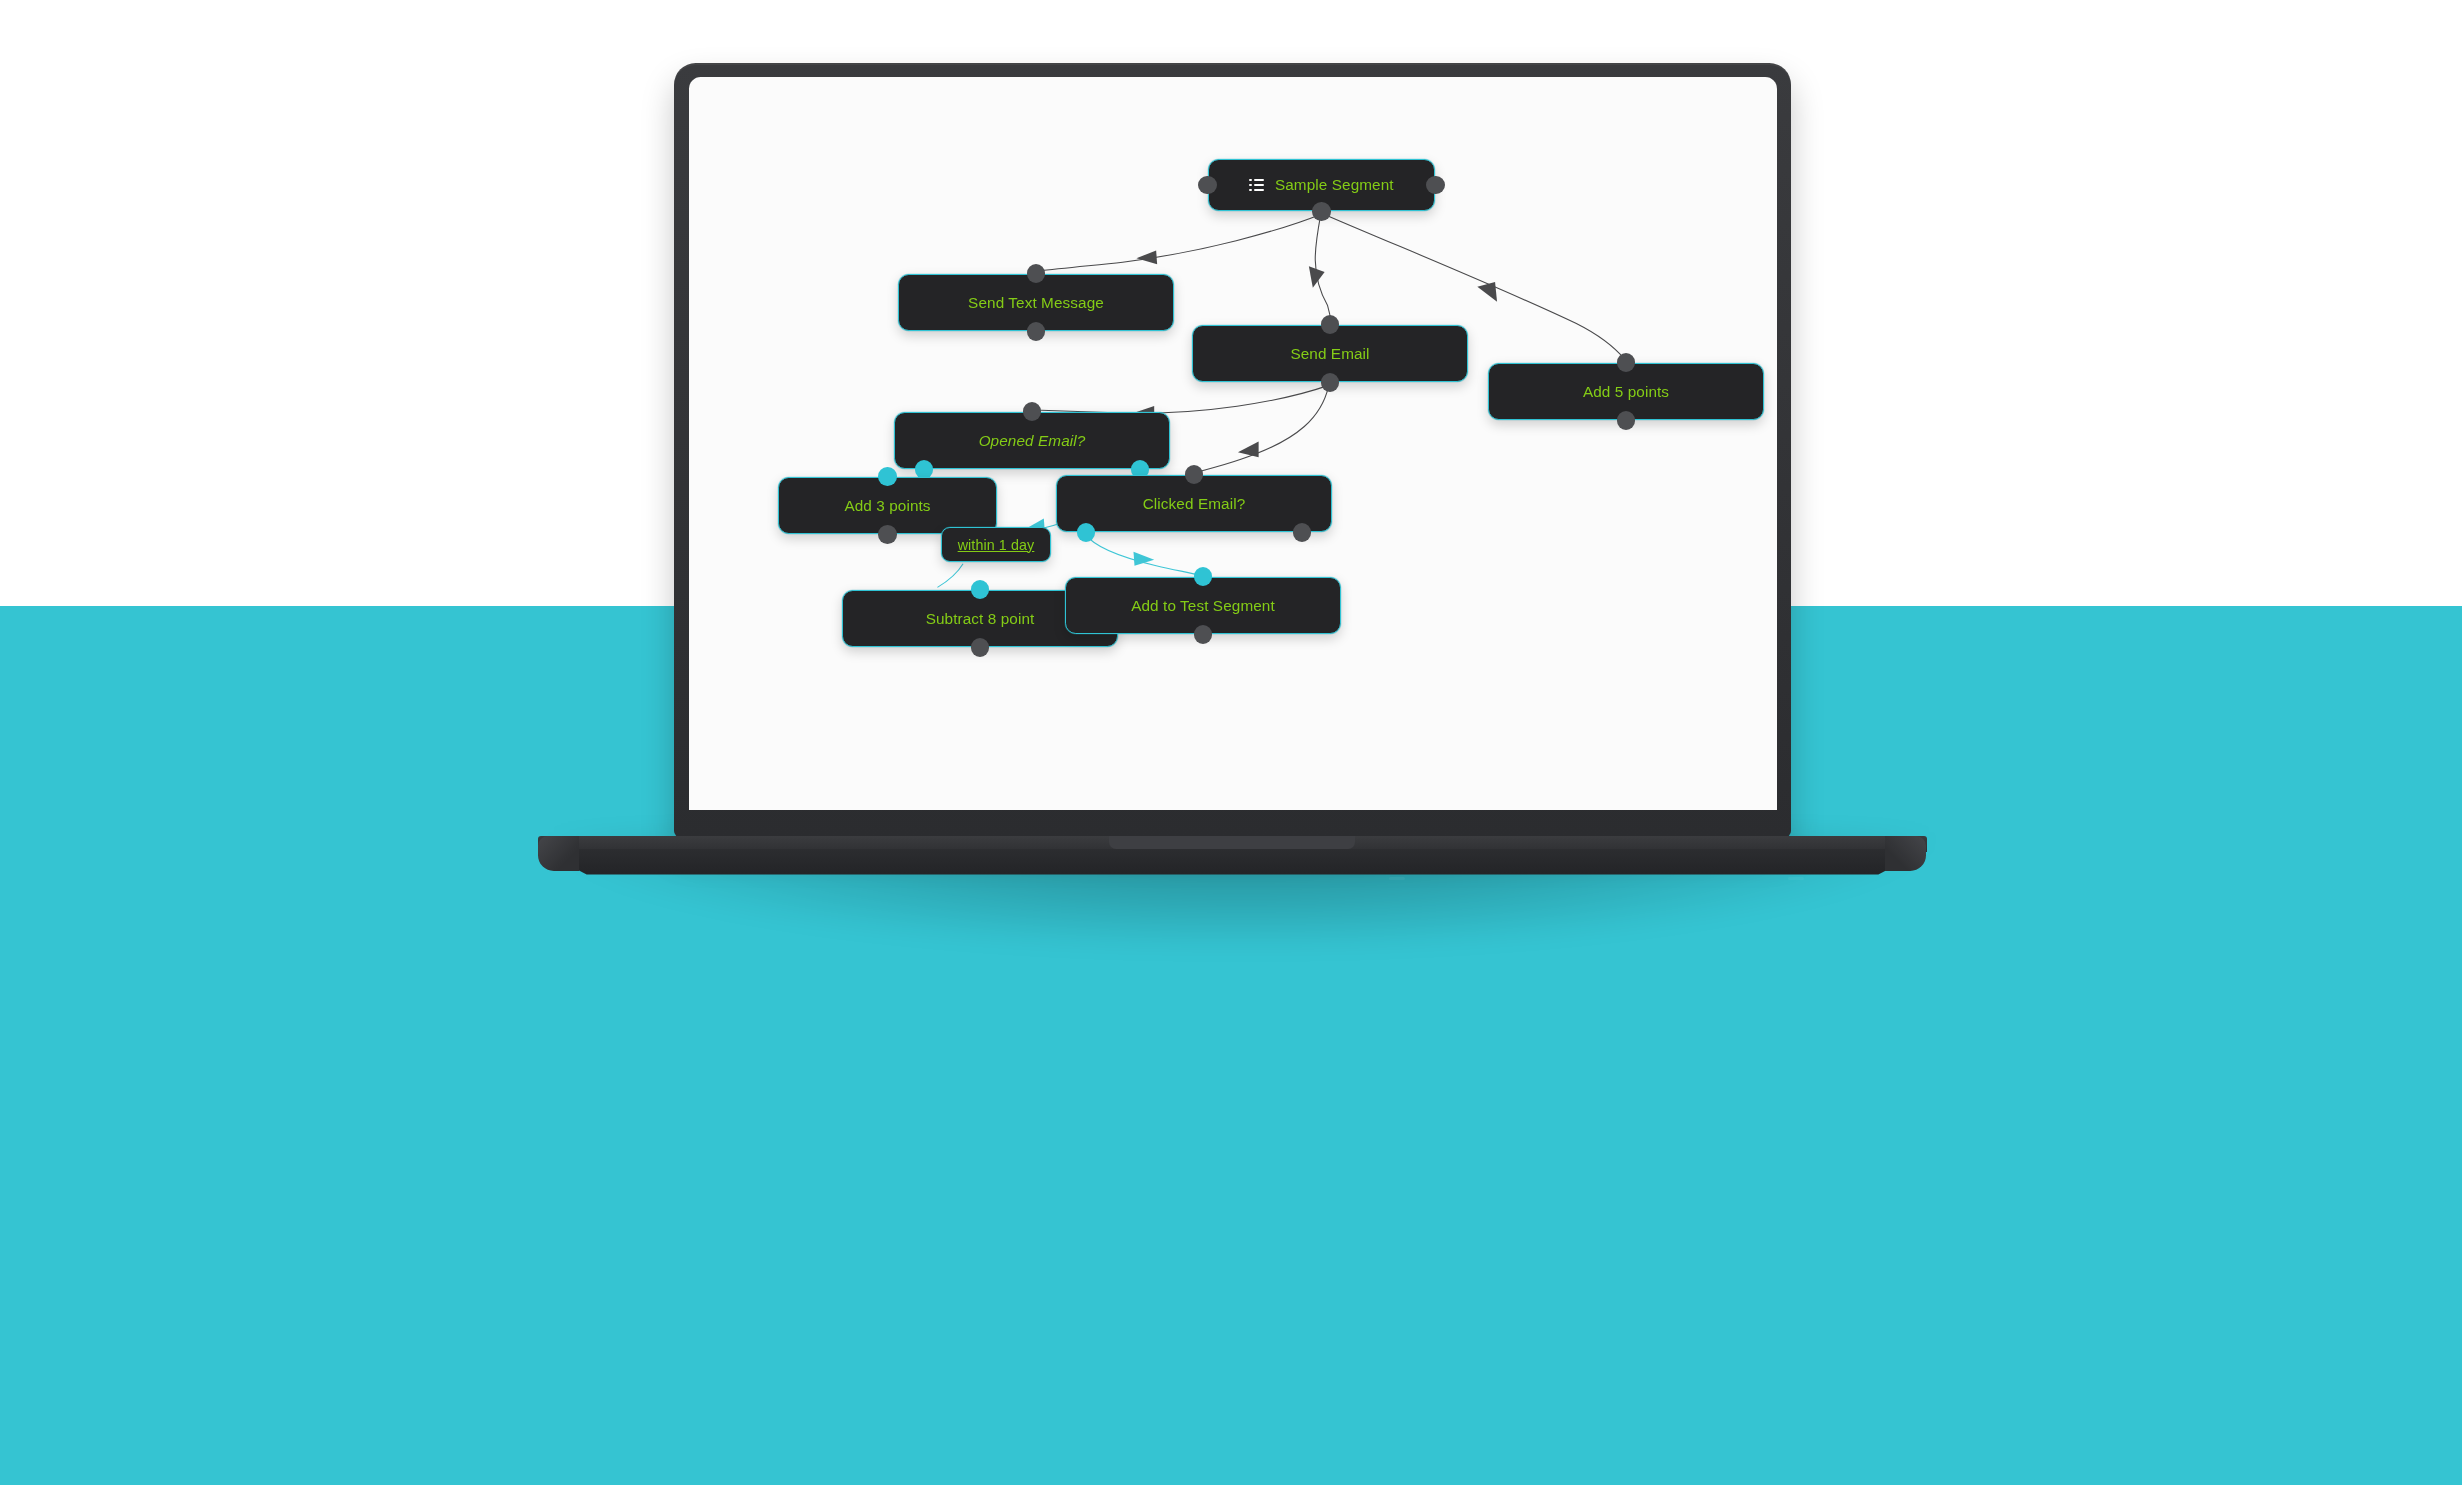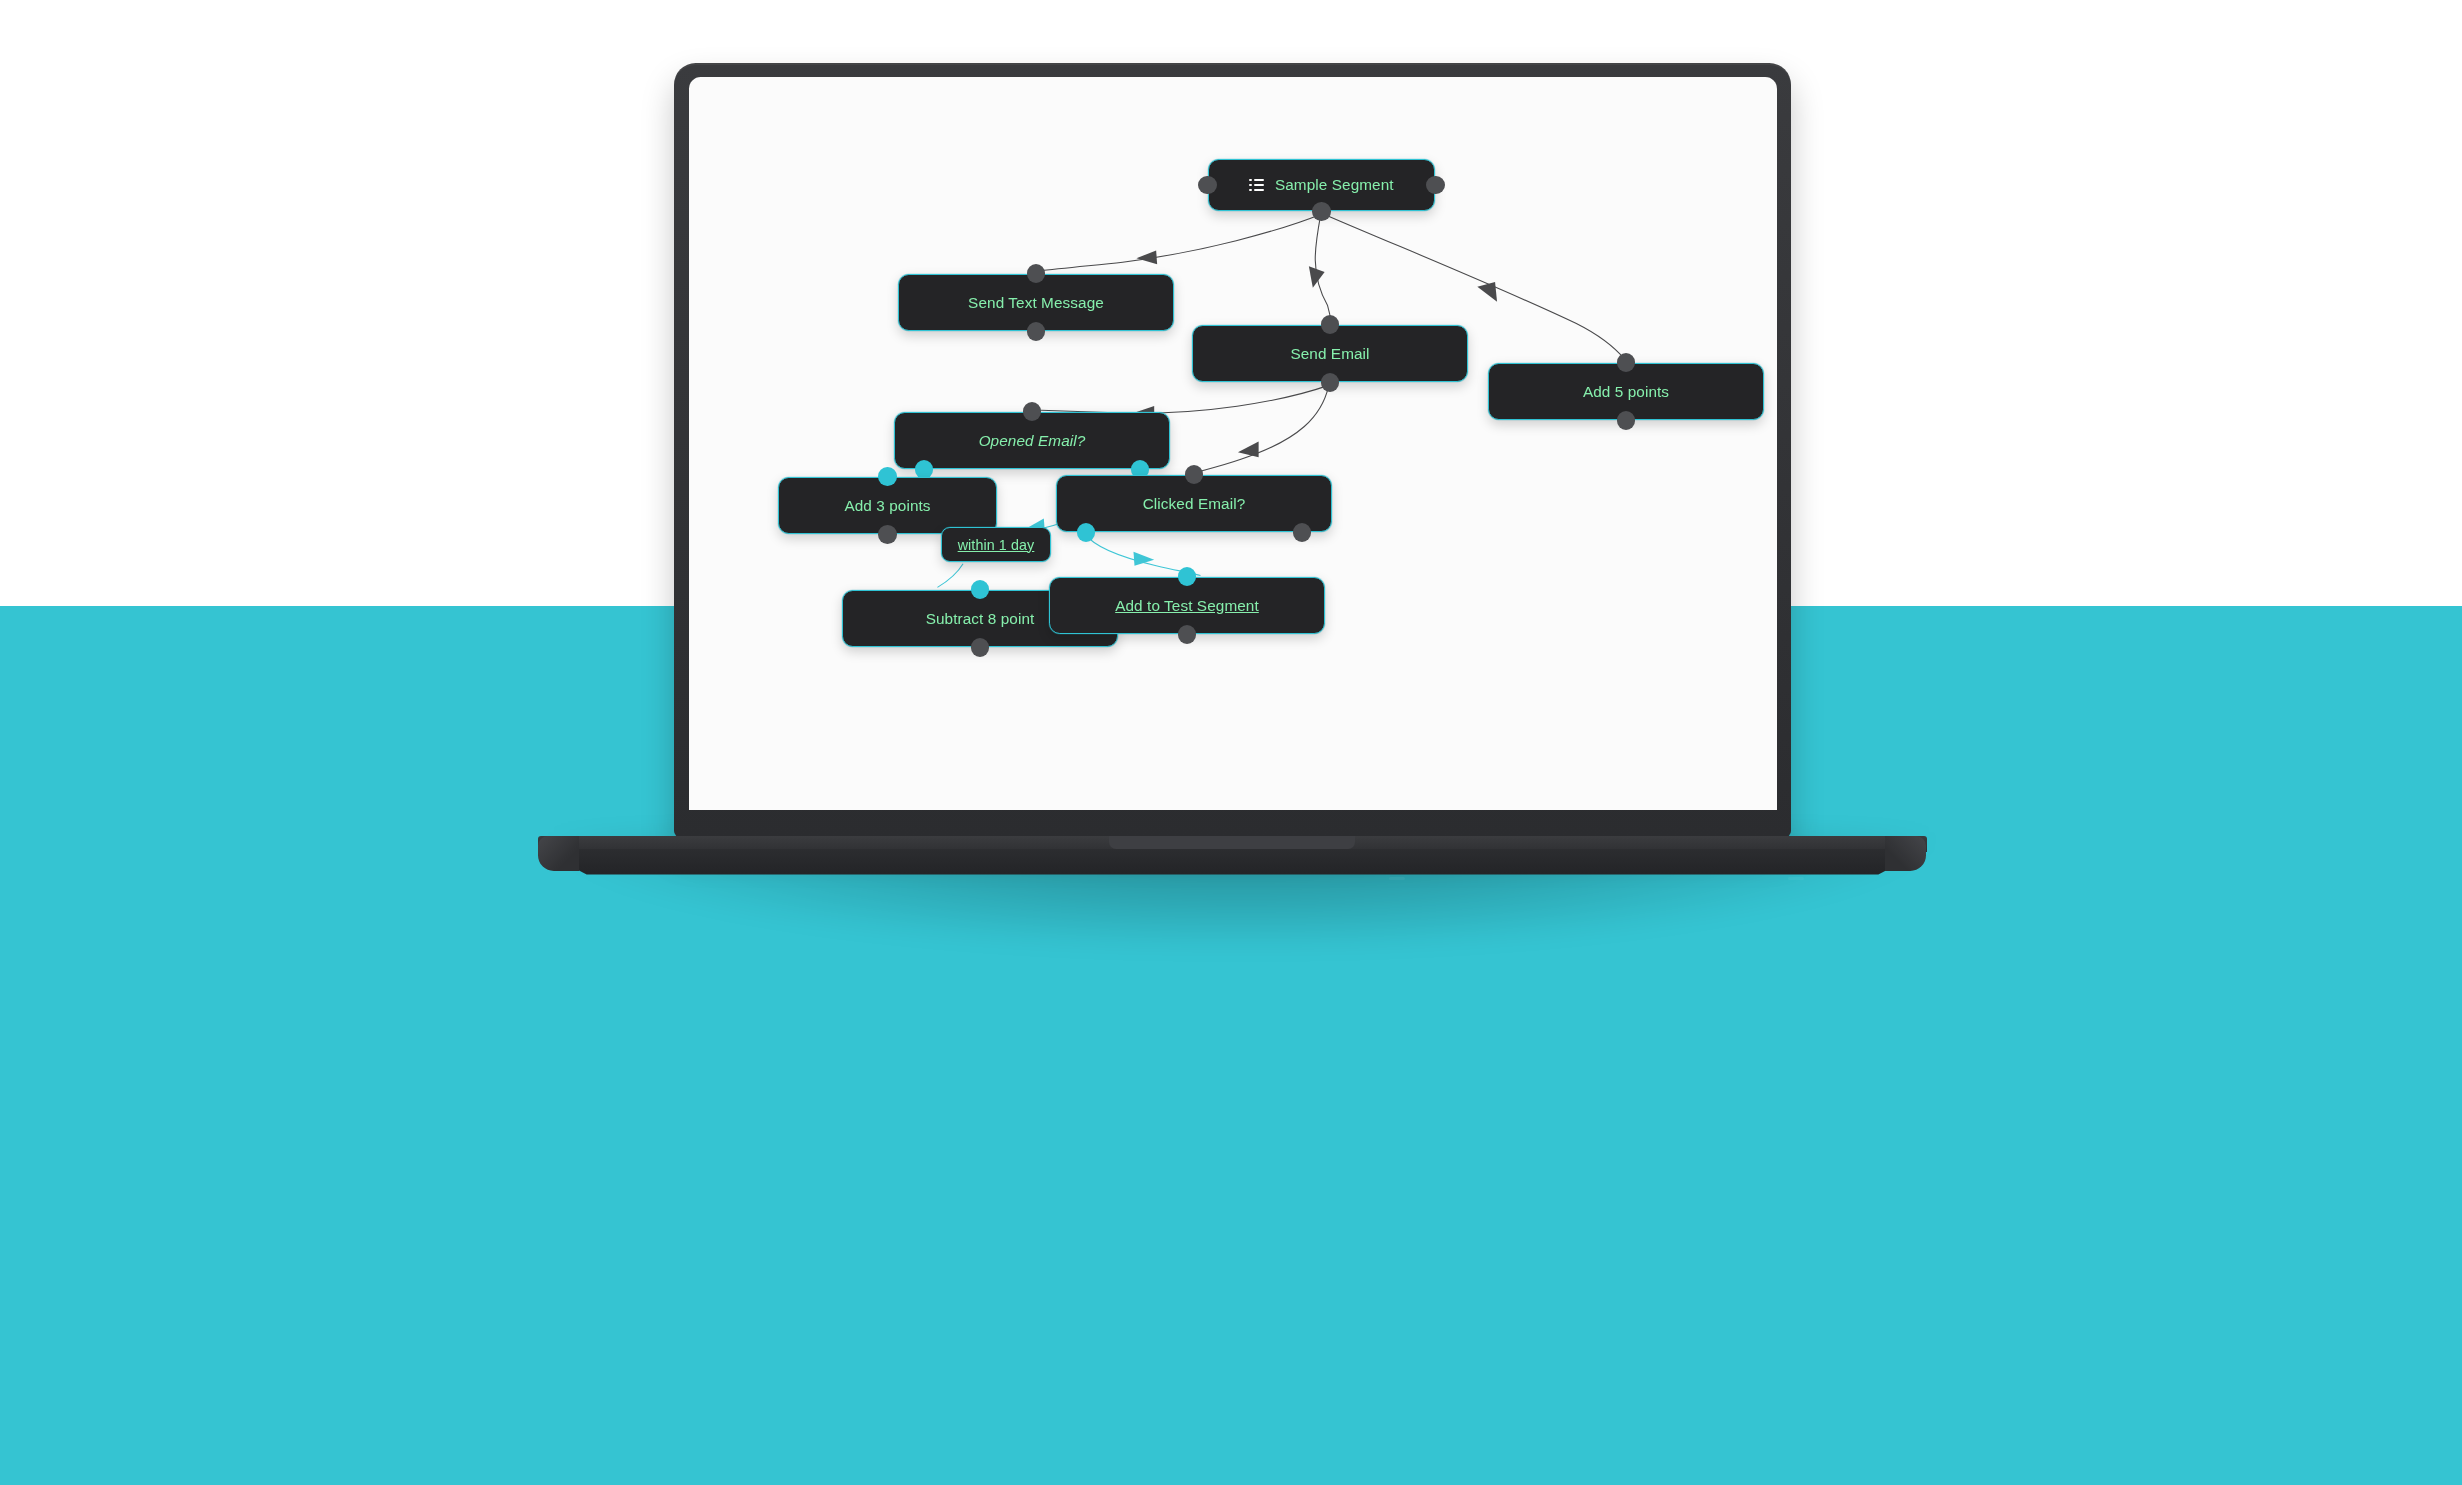--- a/index.html
+++ b/index.html
@@ -138,21 +138,21 @@
     width: 1088px; height: 733px;
   }
 
   
   .node {
     position: absolute;
     box-sizing: border-box;
     background: #242426;
     border: 1.6px solid #2fc3d4;
     border-radius: 10.8px;
-    color: #86efac;
+    color: #84cc16;
     display: flex;
     align-items: center;
     justify-content: center;
     font-size: 15.3px;
     letter-spacing: 0.1px;
     white-space: nowrap;
     box-shadow: 0 4.9px 11.8px rgba(0,0,0,0.17),
                 0 0 0 0.5px rgba(47,195,212,0.30);
     cursor: grab;
   }
@@ -344,21 +344,21 @@
         </div>
 
         <div class="node" style="left:153px; top:513px; width:276px; height:57px;">
           <span class="handle teal top" style="left:50%; margin-left:-9.4px;"></span>
           <span class="handle dark bottom" style="left:50%; margin-left:-9.4px;"></span>
           <span class="node-inner">
             <span class="node-label">Subtract 8 point</span>
           </span>
         </div>
 
-        <div class="node" style="left:360px; top:500px; width:276px; height:57px;text-decoration:underline;">
+        <div class="node" style="left:376px; top:500px; width:276px; height:57px;">
           <span class="handle teal top" style="left:50%; margin-left:-9.4px;"></span>
           <span class="handle dark bottom" style="left:50%; margin-left:-9.4px;"></span>
           <span class="node-inner">
             <span class="node-label">Add to Test Segment</span>
           </span>
         </div>
 
       </div>
     </div>
   </div>

